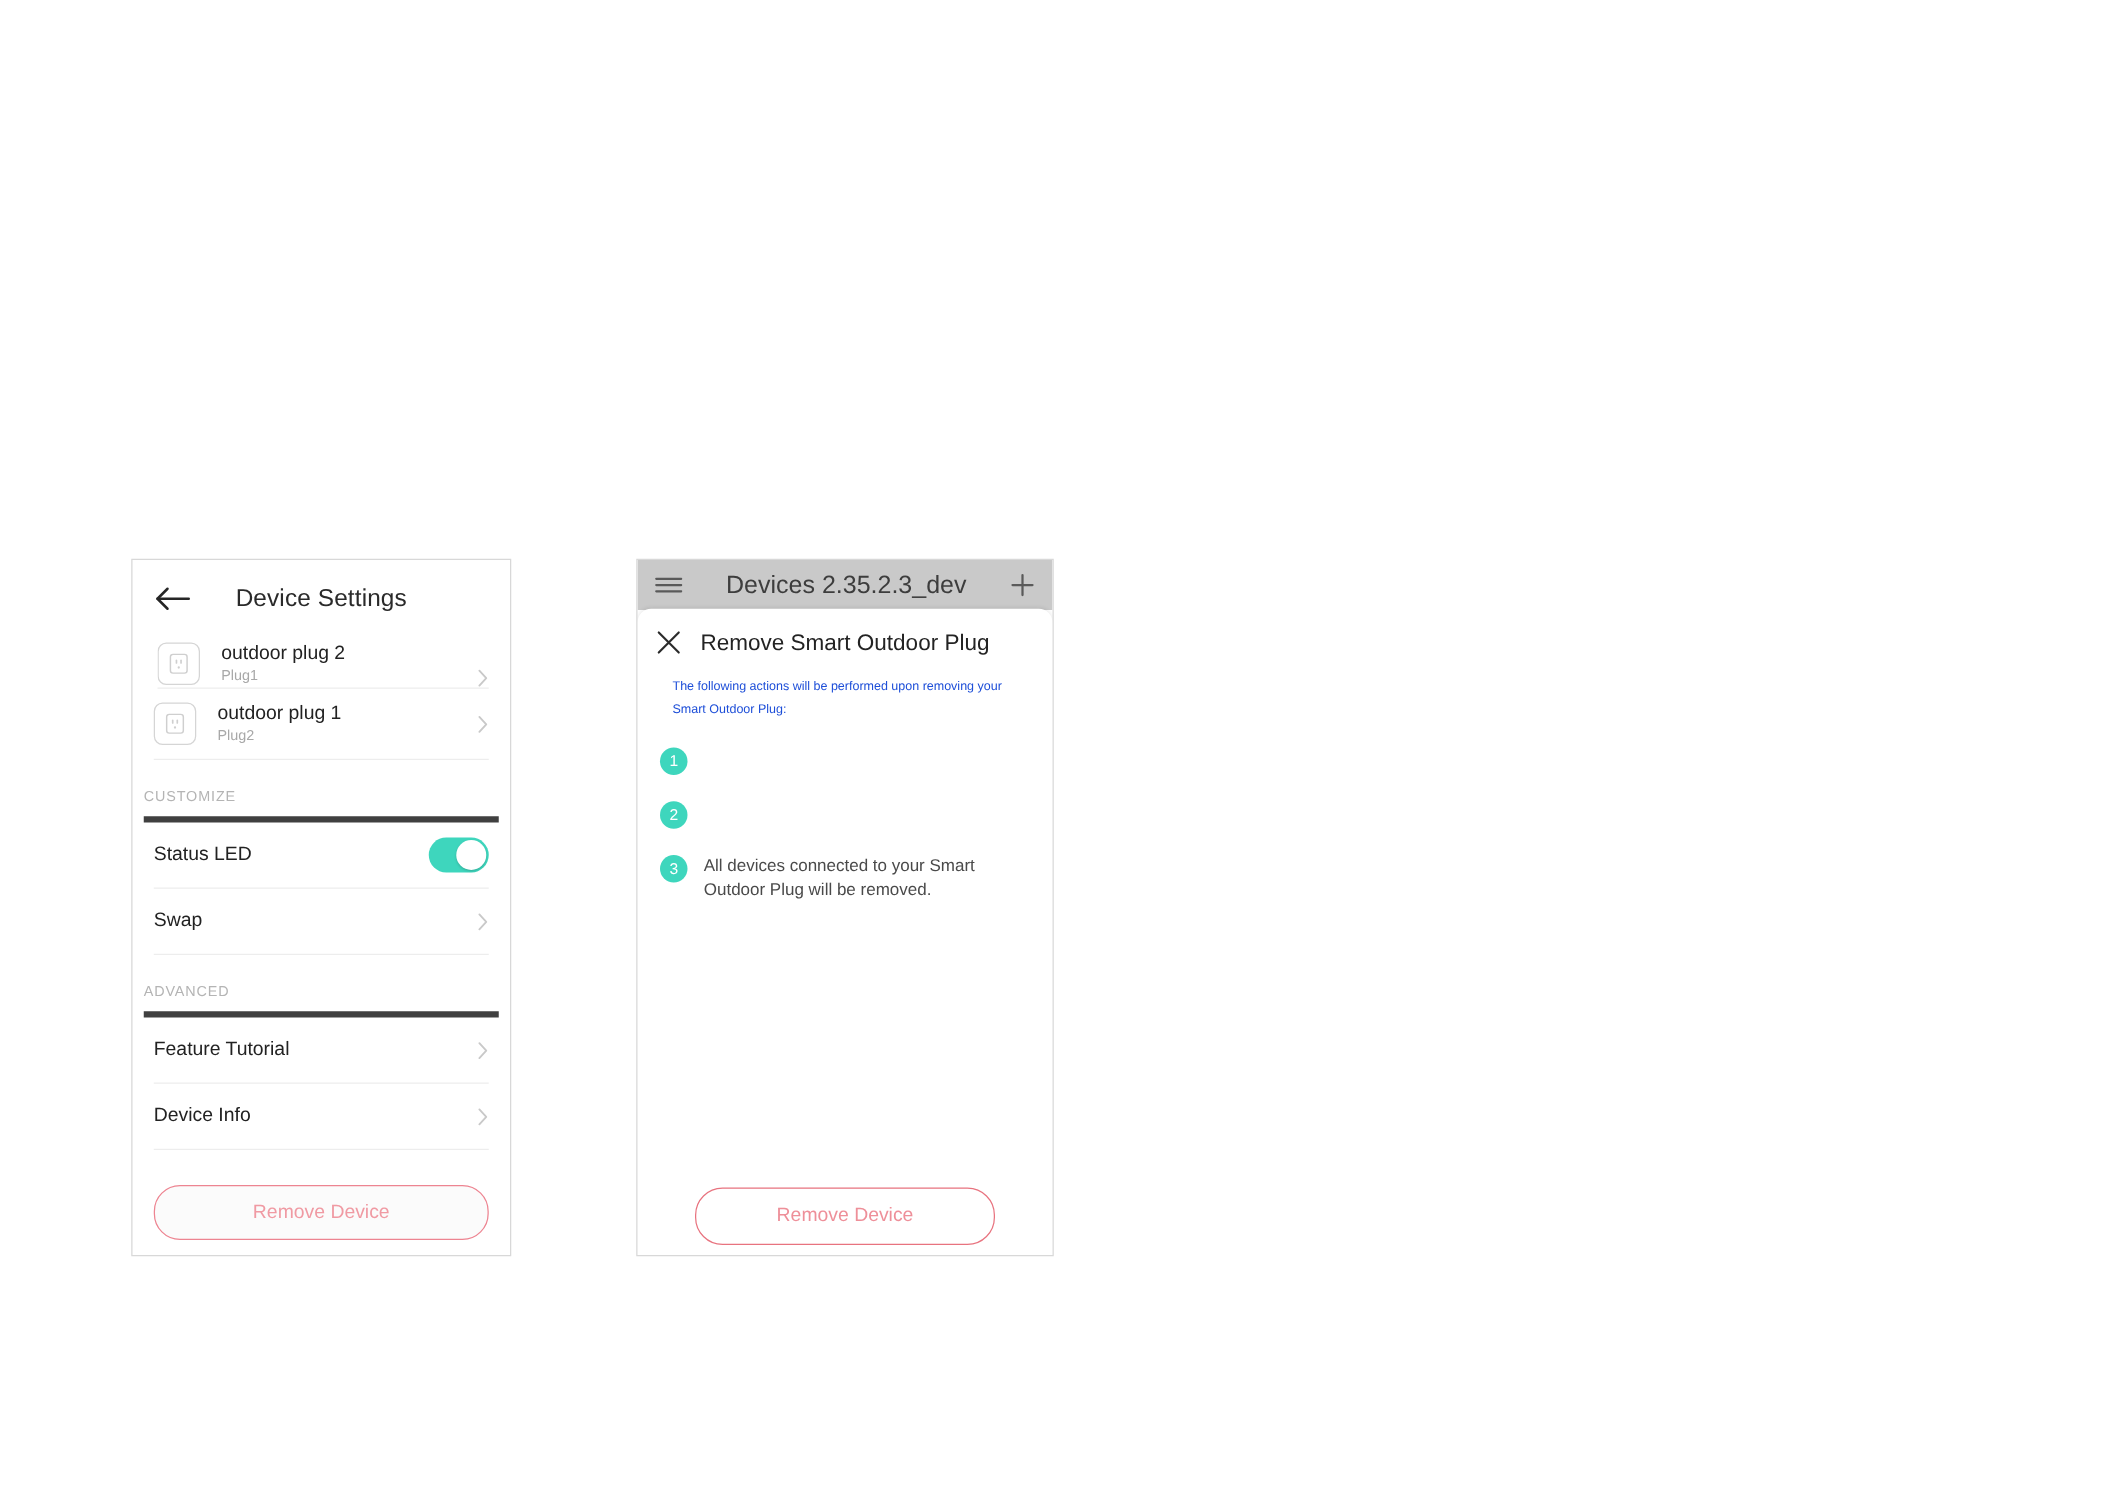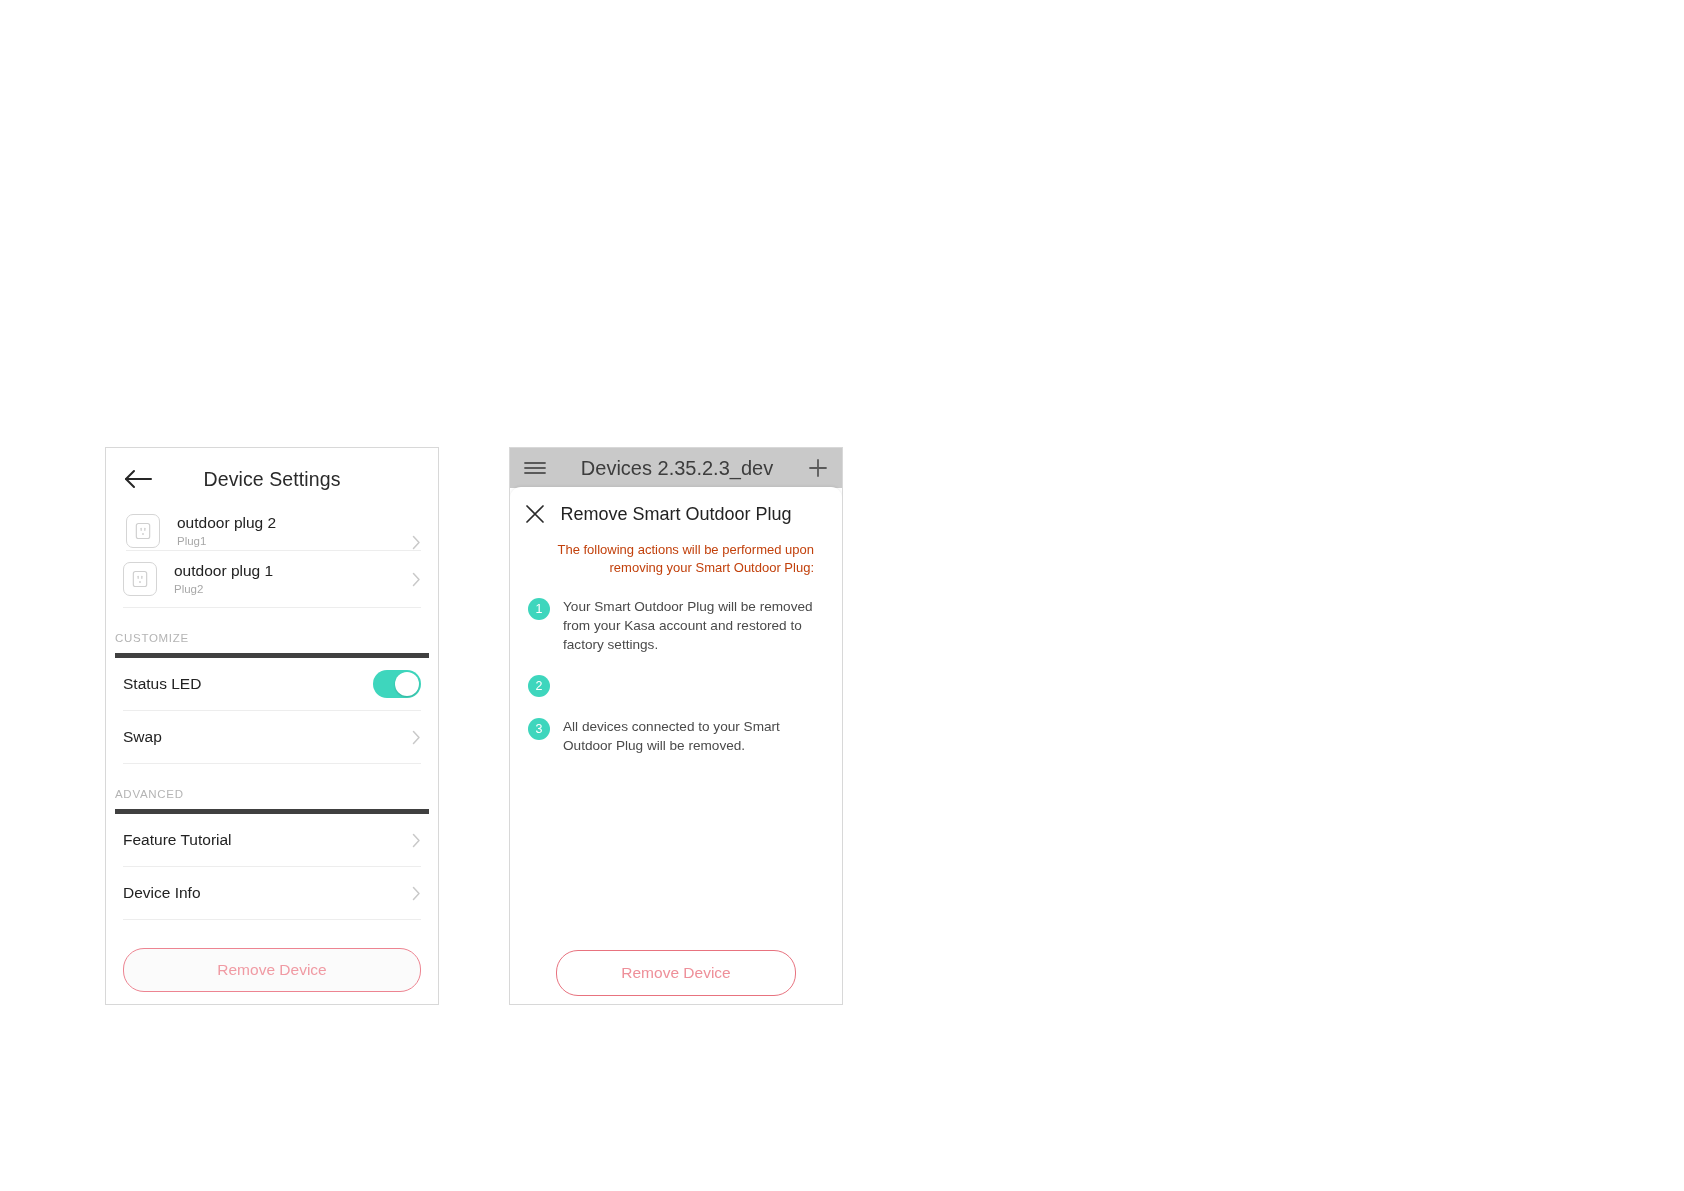--- a/index.html
+++ b/index.html
@@ -13,21 +13,21 @@
     position: relative;
     font-family: "Liberation Sans", sans-serif;
     -webkit-font-smoothing: antialiased;
   }
 
   
   #left-panel {
     position: absolute;
     left: 105px;
     top: 447px;
-    width: 334px;
+    width: 304px;
     height: 558px;
     background: #ffffff;
     border: 1px solid #d8d8d8;
     box-sizing: border-box;
     overflow: hidden;
   }
 
   .ls-header {
     height: 62px;
     display: flex;
@@ -223,24 +223,24 @@
     cursor: pointer;
   }
   .sheet-title {
     width: 100%;
     text-align: center;
     font-size: 18px;
     color: #232323;
   }
 
   .sheet-sub {
-    text-align: right;
-    font-size: 13px;
+    text-align: left;
+    font-size: 10px;
     line-height: 18px;
-    color: #c2410c;
+    color: #1d4ed8;
     padding: 0 28px;
     margin-bottom: 20px;
   }
 
   .steps { padding: 0 18px; }
   .step {
     display: flex;
     align-items: flex-start;
     margin-bottom: 20px;
   }
@@ -407,21 +407,20 @@
         </svg>
       </span>
       <span class="sheet-title">Remove Smart Outdoor Plug</span>
     </div>
 
     <div class="sheet-sub">The following actions will be performed upon removing your Smart Outdoor Plug:</div>
 
     <div class="steps">
       <div class="step">
         <span class="step-num">1</span>
-        <span class="step-text">Your Smart Outdoor Plug will be removed from your Kasa account and restored to factory settings.</span>
       </div>
       <div class="step">
         <span class="step-num">2</span>
       </div>
       <div class="step">
         <span class="step-num">3</span>
         <span class="step-text">All devices connected to your Smart Outdoor Plug will be removed.</span>
       </div>
     </div>
 

